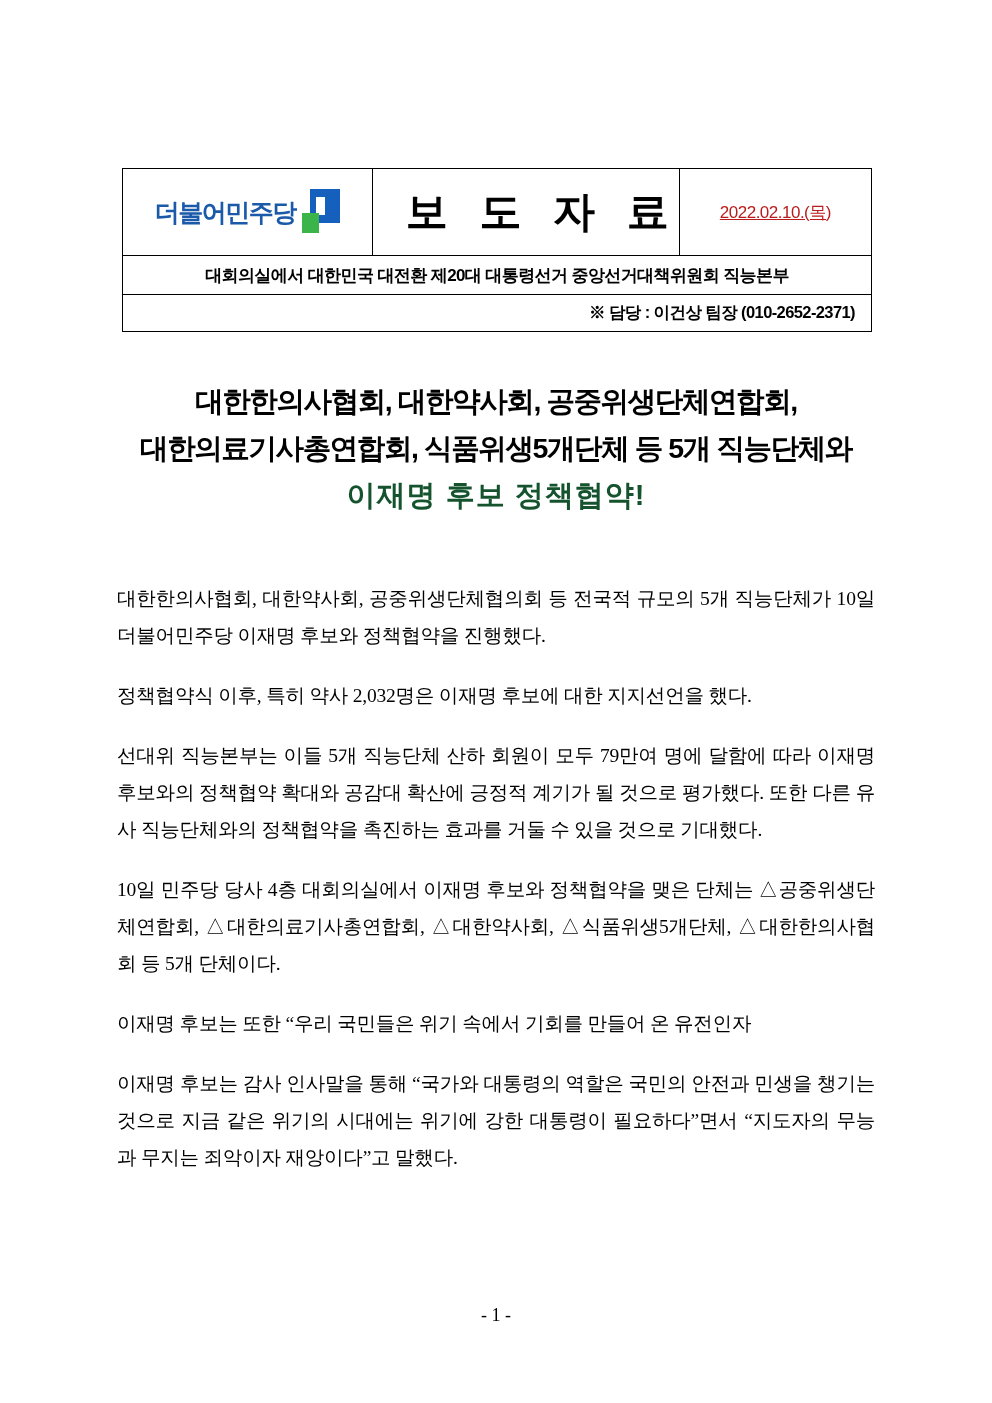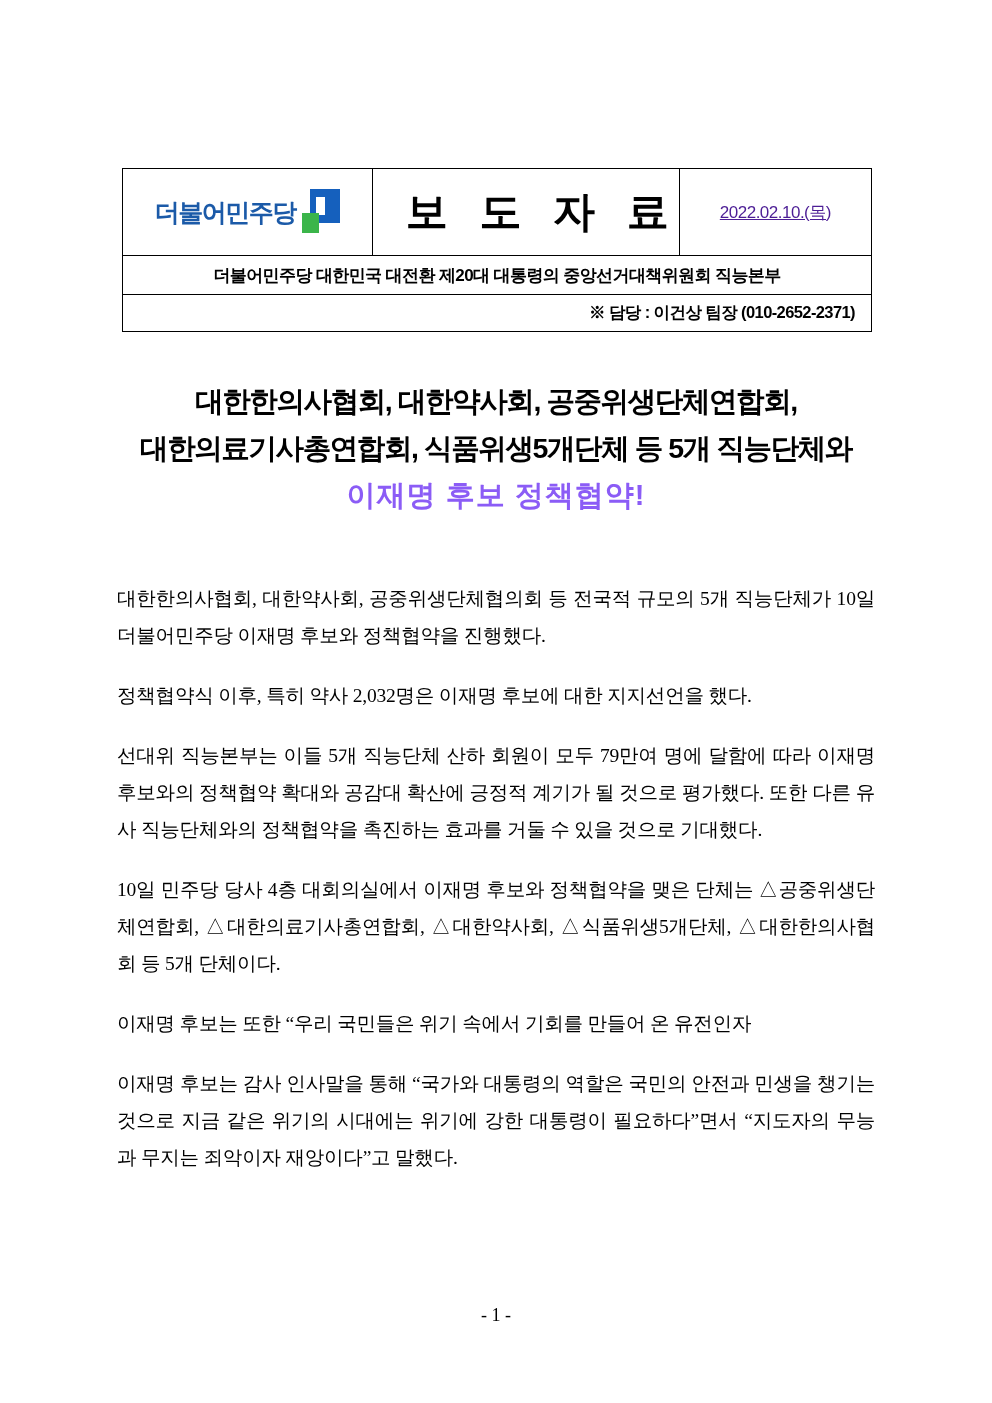--- a/index.html
+++ b/index.html
@@ -104,21 +104,21 @@
     font-size: 42px;
     font-weight: bold;
     letter-spacing: 10px;
     padding-left: 10px;
     line-height: 1;
   }
 
   .doc-date {
     font-family: "Liberation Sans", sans-serif;
     font-size: 17px;
-    color: #4c1d95;
+    color: #b91c1c;
     text-decoration: underline;
     letter-spacing: -0.5px;
   }
 
   .cell-org {
     height: 38px;
     text-align: center;
     font-family: "Liberation Sans", sans-serif;
     font-size: 17px;
     font-weight: bold;
@@ -142,21 +142,21 @@
     top: 378px;
     width: 872px;
     text-align: center;
     font-family: "Liberation Sans", sans-serif;
     font-weight: bold;
     font-size: 28.5px;
     line-height: 47px;
     letter-spacing: -1.4px;
   }
   .headline .line3 {
-    color: #8b5cf6;
+    color: #14532d;
     letter-spacing: 1px;
     font-size: 29px;
   }
 
   
   .body-text {
     position: absolute;
     left: 117px;
     top: 580px;
     width: 758px;
@@ -200,21 +200,21 @@
         </div>
       </td>
       <td class="cell-title">
         <div class="doc-title">보 도 자 료</div>
       </td>
       <td class="cell-date">
         <div class="doc-date">2022.02.10.(목)</div>
       </td>
     </tr>
     <tr>
-      <td class="cell-org" colspan="3">더불어민주당 대한민국 대전환 제20대 대통령의 중앙선거대책위원회 직능본부</td>
+      <td class="cell-org" colspan="3">대회의실에서 대한민국 대전환 제20대 대통령선거 중앙선거대책위원회 직능본부</td>
     </tr>
     <tr>
       <td class="cell-contact" colspan="3">※ 담당 : 이건상 팀장 (010-2652-2371)</td>
     </tr>
   </tbody>
     </table>
 
   <div class="headline">
     <div>대한한의사협회, 대한약사회, 공중위생단체연합회,</div>
     <div>대한의료기사총연합회, 식품위생5개단체 등 5개 직능단체와</div>

